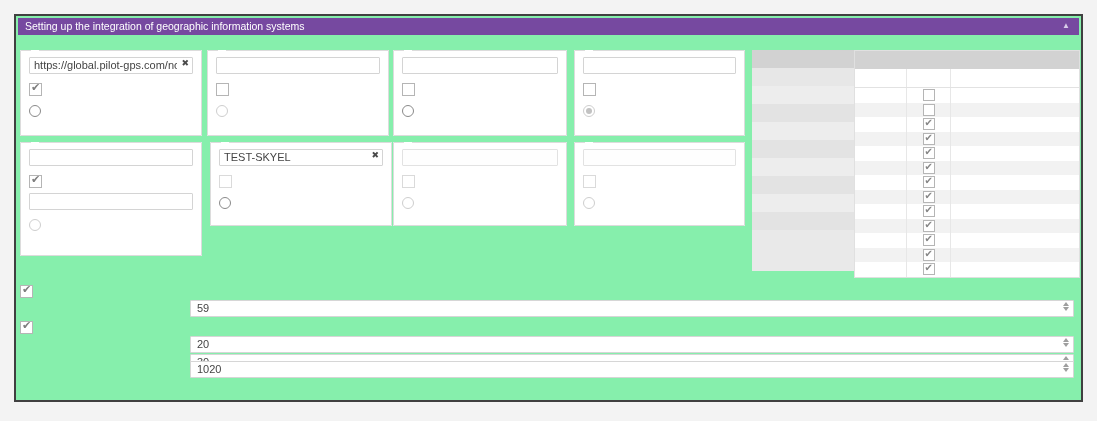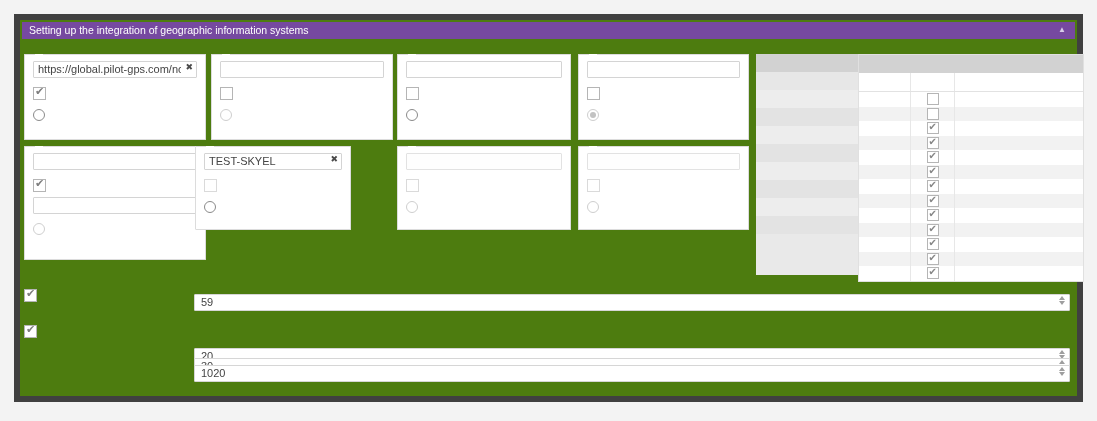--- a/index.html
+++ b/index.html
@@ -2,21 +2,21 @@
 <html><head>
 <meta charset="utf-8">
 <style>
   html,body{margin:0;padding:0;}
   body{
     width:1097px;height:421px;background:#f3f3f3;position:relative;overflow:hidden;
     font-family:"Liberation Sans",sans-serif;-webkit-font-smoothing:antialiased;
   }
   .panel{
     position:absolute;left:14px;top:14px;width:1069px;height:388px;
-    background:#4d7c0f;border:6px solid #404040;box-sizing:border-box;
+    background:#86efac;border:2px solid #404040;box-sizing:border-box;
   }
   
   .titlebar{
     position:absolute;left:2px;top:2px;right:2px;height:17px;background:#7649a0;
     color:#ffffff;font-size:10.5px;line-height:17px;padding-left:7px;box-sizing:border-box;
     white-space:nowrap;overflow:hidden;
   }
   .collapse{
     position:absolute;right:9px;top:0;height:17px;line-height:16px;
     color:#d8cde9;font-size:8px;cursor:pointer;
@@ -167,21 +167,21 @@
         <div class="flabel "></div>
   <div class="iwrap">
     <input type="text" value="" style="">
     
   </div>
         <div class="opt dis">
       <span class="radio  dis"></span>
       <span></span>
     </div>
       </fieldset>
-      <fieldset class="prov" style="left: 175px; top: 126px; width: 156px; height: 84px;">
+      <fieldset class="prov" style="left: 194px; top: 126px; width: 182px; height: 84px;">
         <legend></legend>
         <div class="flabel "></div>
   <div class="iwrap">
     <input type="text" value="TEST-SKYEL" style="">
     <span class="clear">✖</span>
   </div>
         <div class="opt dis">
       <span class="cb  dis"></span>
       <span></span>
     </div>
@@ -336,35 +336,35 @@
    </div>
       </div>
     </div>
   <div id="general">
       <div class="gen-cb" style="top:268px">
       <span class="cb checked"></span>
       <span></span>
       </div>
       <div>
     <div class="gen-label" style="top:282px"></div>
-    <div class="gen-iwrap" style="top:272px">
+    <div class="gen-iwrap" style="top:282px">
       <input type="text" value="59" style="">
       <span class="stepper">
             <span class="up"></span>
             <span class="dn"></span>
           </span>
     </div>
       </div>
       <div class="gen-cb" style="top:304px">
       <span class="cb checked"></span>
       <span></span>
       </div>
       <div>
     <div class="gen-label" style="top:318px"></div>
-    <div class="gen-iwrap" style="top:326px">
+    <div class="gen-iwrap" style="top:318px">
       <input type="text" value="20" style="">
       <span class="stepper">
             <span class="up"></span>
             <span class="dn"></span>
           </span>
     </div>
       </div>
       <div>
     <div class="gen-label" style="top:336px"></div>
     <div class="gen-iwrap" style="top:336px">

